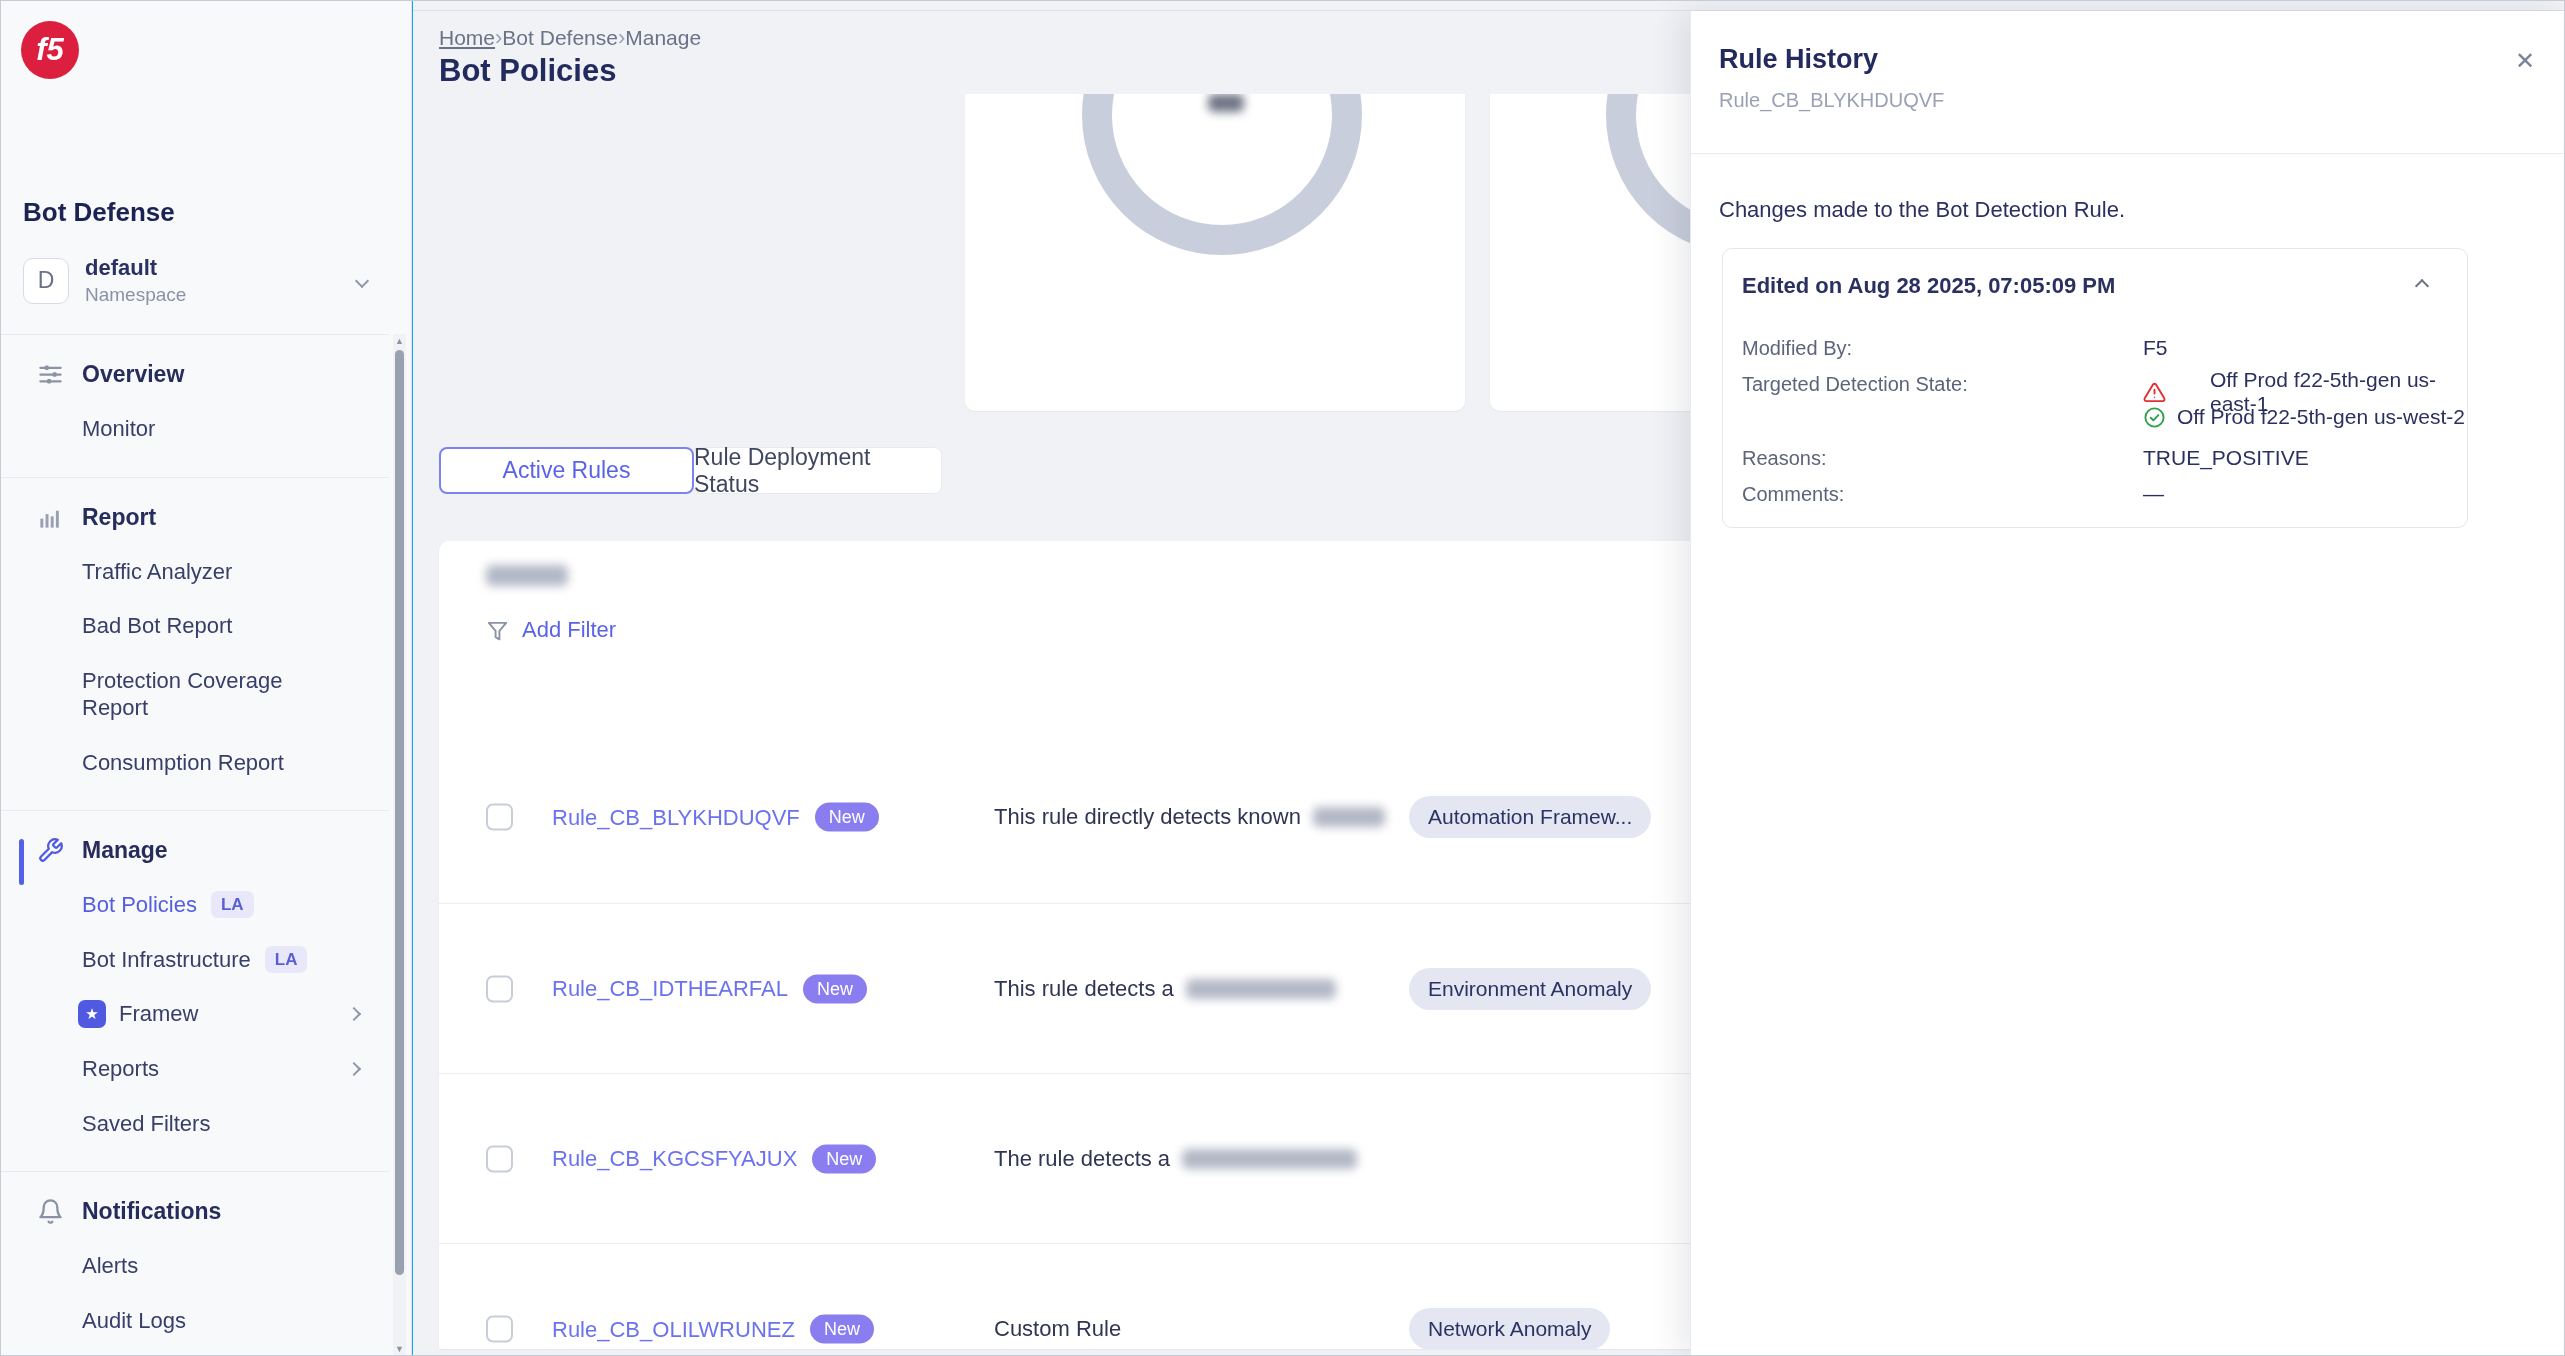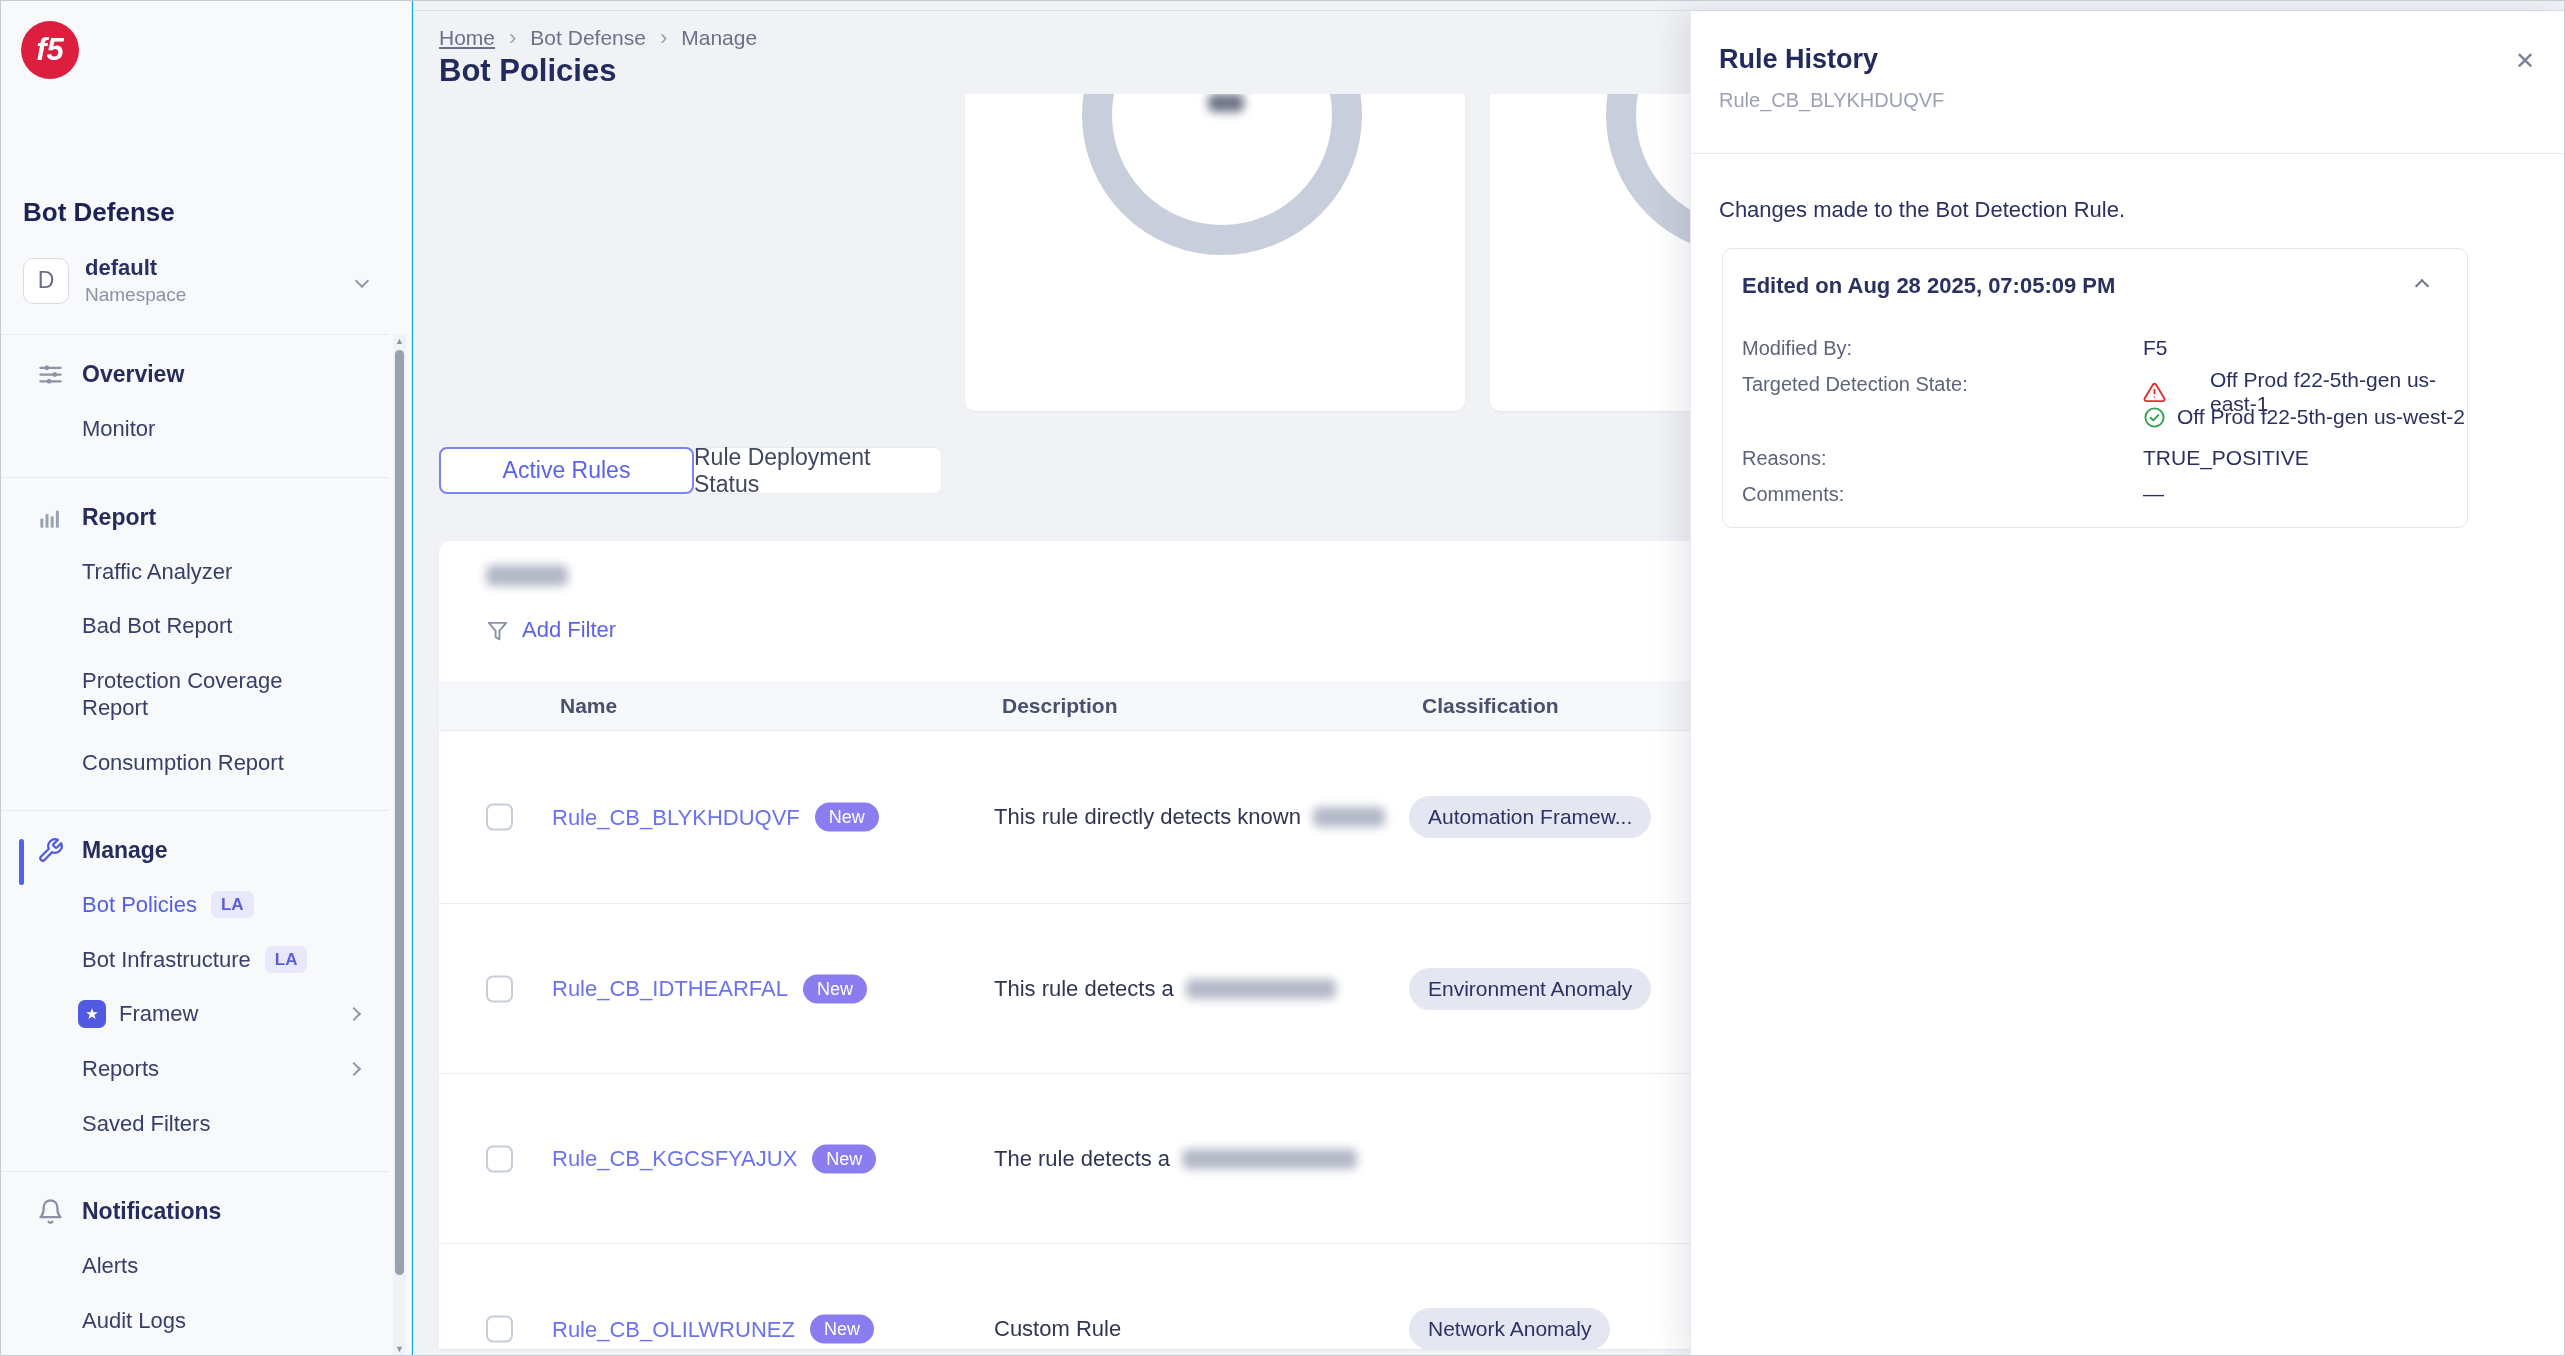--- a/index.html
+++ b/index.html
@@ -51,21 +51,21 @@
                display:flex; align-items:center; justify-content:center; margin-right:13px; }
   .side-item .chev { margin-left:auto; }
 
   .sb-track { position:absolute; right:5px; top:333px; width:13px; height:1022px; background:#f1f2f5; }
   .sb-arrow { position:absolute; left:0; width:13px; text-align:center; font-size:9px; color:#8a92a4; cursor:pointer; }
   .sb-thumb { position:absolute; left:2px; top:16px; width:9px; height:925px; background:#99a1b1; border-radius:5px; cursor:grab; }
 
   
   .main { position:absolute; left:412px; top:0; width:2153px; height:100%; background:#f1f2f6; }
   .top-edge { position:absolute; left:0; top:9px; width:100%; height:1px; background:#dde0e7; }
-  .breadcrumb { position:absolute; left:26px; top:24px; display:flex; align-items:center; gap:14px;
+  .breadcrumb { position:absolute; left:26px; top:24px; display:flex; align-items:center; 
                 font-size:21px; color:#6a7288; }
   .crumb-link { text-decoration:underline; color:#6a7288; cursor:pointer; }
   .crumb-sep { color:#9aa1b4; font-size:22px; }
   .page-title { position:absolute; left:26px; top:52px; font-size:31px; font-weight:700; color:#232a5e; }
 
   .sum-card { position:absolute; top:93px; background:#fff; border-radius:0 0 10px 10px;
               box-shadow:0 1px 2px rgba(20,25,60,.05); overflow:hidden; height:317px; }
   .donut { position:absolute; width:280px; height:280px; border:30px solid #c9cedc; border-radius:50%; }
   .rules-draft-link { position:absolute; left:31px; top:128px; font-size:21px; color:#434a6e;
                       text-decoration:underline; cursor:pointer; }
@@ -271,25 +271,20 @@
     <div class="table-card">
       <span class="blur" style="position:absolute; left:47px; top:24px; width:82px; height:21px;"></span>
 
       <div class="add-filter">
         <svg width="23" height="23" viewBox="0 0 24 24" fill="none" stroke="#8a92a6" stroke-width="2" stroke-linejoin="round">
             <path d="M21 4H3l7 8.5V19l4 2.2v-8.7L21 4z"></path>
           </svg>
         <span>Add Filter</span>
       </div>
 
-      <div class="thead">
-        <span class="col-name">Name</span>
-        <span class="col-desc">Description</span>
-        <span class="col-class">Classification</span>
-      </div>
 
       <div class="trow" style="top:190px; height:172px;">
         <span class="cbx"></span>
         <span class="name-cell">
           <a class="rule-link">Rule_CB_BLYKHDUQVF</a>
           <span class="badge-new">New</span>
         </span>
         <span class="desc-cell">
           <span>This rule directly detects known</span>
           <span class="blur" style="width:72px; height:20px;"></span>

